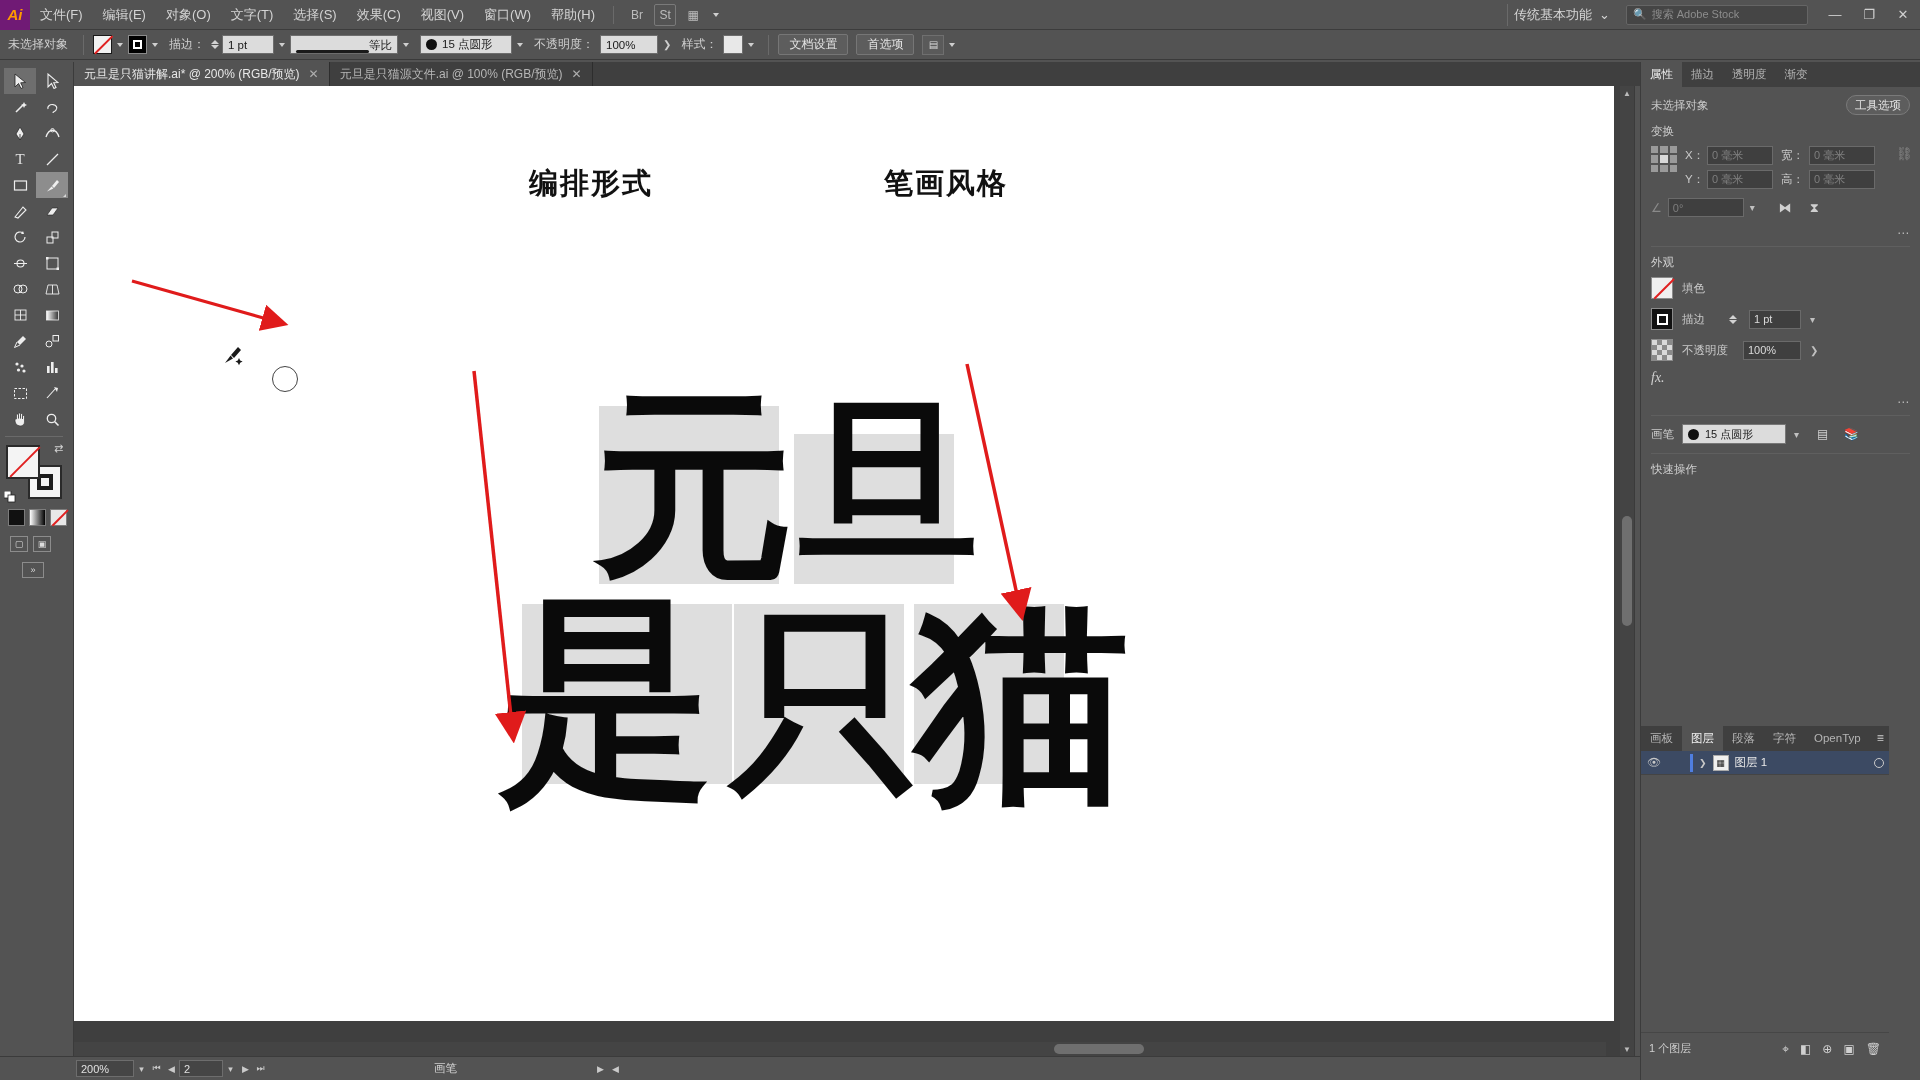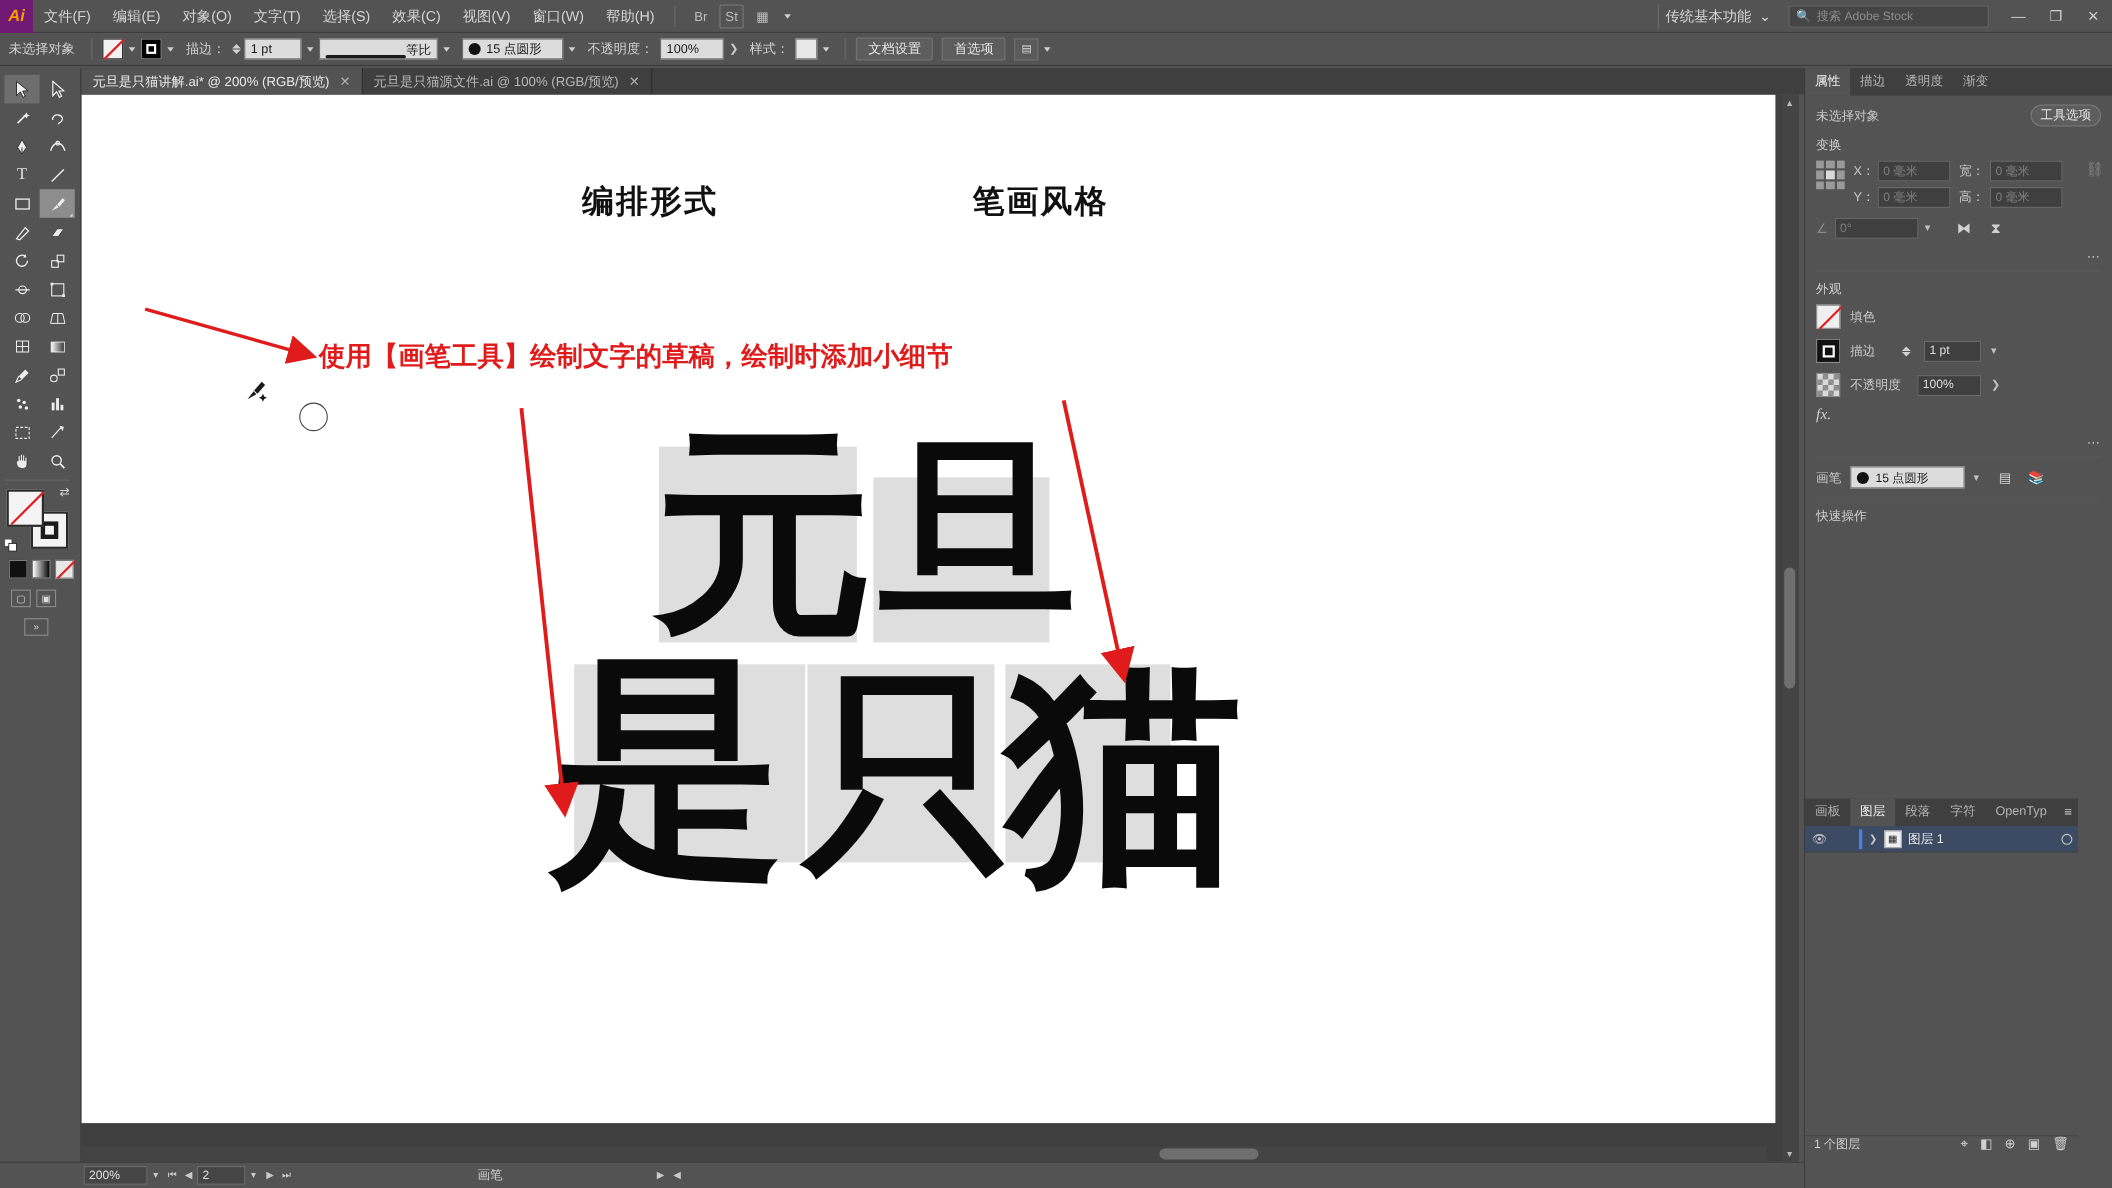--- a/index.html
+++ b/index.html
@@ -295,21 +295,21 @@
     font-size: 11.5px; gap: 6px; padding: 0 5px; border-bottom: 1px solid #444;
   }
   .layer-eye { width: 16px; text-align: center; color: #c8c8c8; font-size: 11px; }
   .layer-lockcol { width: 16px; }
   .layer-swatch { width: 3px; height: 18px; background: #4f7ee0; }
   .layer-disc { width: 16px; height: 16px; border: 1px solid #aaa; background: #f0f0f0;
     display: flex; align-items: center; justify-content: center; font-size: 9px; color: #222; }
   .layer-circle { margin-left: auto; width: 10px; height: 10px; border: 1px solid #c9c9c9; border-radius: 50%; }
   .layers-footer {
     position: absolute; left: 0; bottom: 0; width: 248px; height: 24px; background: #535353;
-    display: flex; align-items: flex-start; gap: 11px; padding: 0 8px; color: #cfcfcf; font-size: 11px;
+    display: flex; align-items: flex-end; gap: 11px; padding: 0 8px; color: #cfcfcf; font-size: 11px;
     border-top: 1px solid #464646;
   }
   .lf-ico { font-size: 12px; color: #d0d0d0; }
 </style>
 </head>
 <body>
 
 <div id="app">
 
   <div class="menubar">
@@ -603,21 +603,20 @@
     </div>
     <div class="tool-more">»</div>
   </div>
 
   <div class="canvas-wrap">
     <div class="artboard">
 
       <div class="heading" style="left:455px; top:78px;">编排形式</div>
       <div class="heading" style="left:810px; top:78px;">笔画风格</div>
 
-      <div class="annot-text" style="left:216px; top:222px;">使用【画笔工具】绘制文字的草稿，绘制时添加小细节</div>
 
       <div class="brush-glyph" style="left:148px; top:258px;">
         <svg width="22" height="22" viewBox="0 0 22 22">
             <path d="M16 3 L9 11 L12 14 L19 6 Z" fill="#1a1a1a"></path>
             <path d="M8.6 11.6 L3 19 L11 14.5 Z" fill="#1a1a1a"></path>
             <path d="M17 14 l1.2 2.4 2.4 1.2 -2.4 1.2 -1.2 2.4 -1.2-2.4 -2.4-1.2 2.4-1.2z" fill="#1a1a1a"></path>
           </svg>
       </div>
       <div class="brush-cursor" style="left:198px; top:280px;"></div>
 

